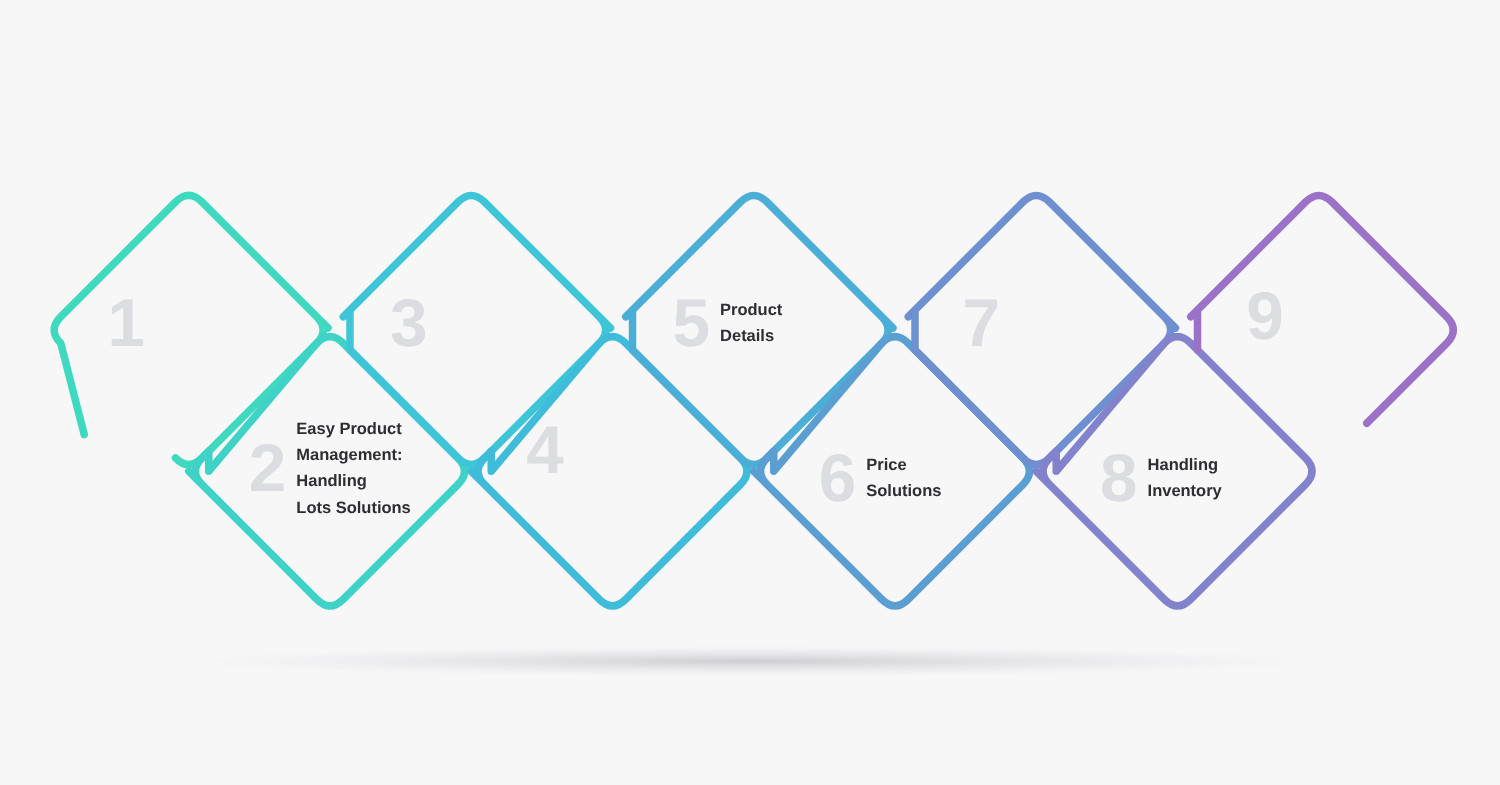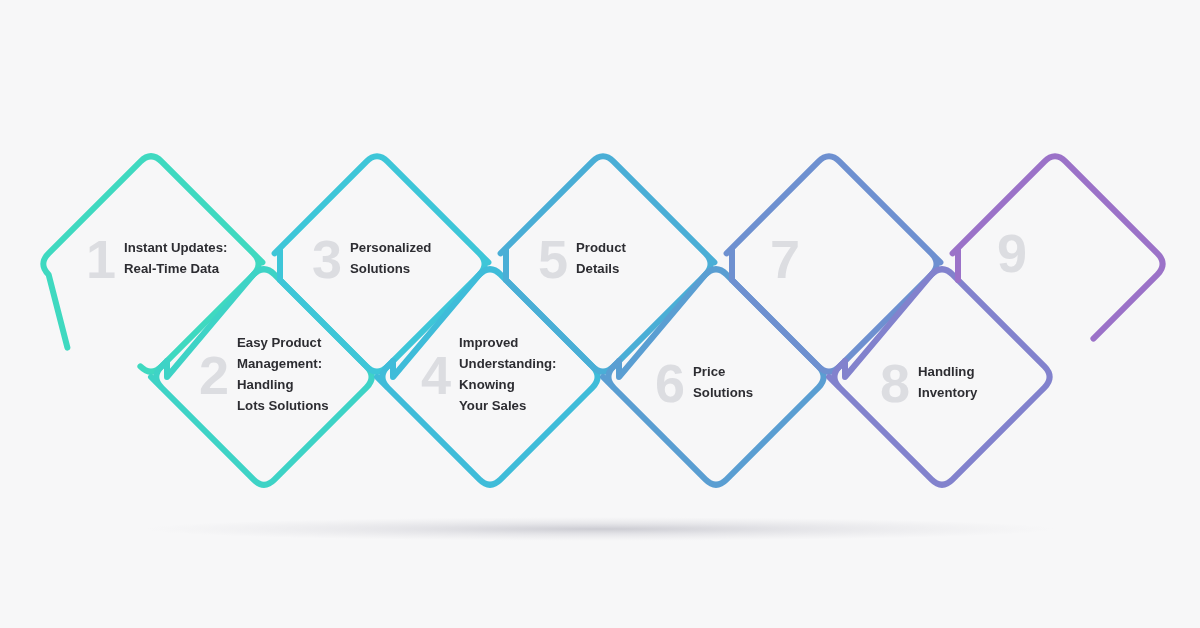--- a/index.html
+++ b/index.html
@@ -71,41 +71,33 @@
         <path d="M 506.00 280.00 L 506.00 262.40 L 506.00 248.00 L 500.61 253.39 L 592.39 161.61 Q 603.00 151.00 613.61 161.61 L 714.40 262.40 L 705.39 253.39 Q 716.00 264.00 705.39 274.61 L 700.00 280.00 L 613.61 366.39 Q 603.00 377.00 592.39 366.39 L 506.00 280.00" fill="none" stroke="#4aaed6" stroke-width="6" stroke-linecap="round" stroke-linejoin="round"></path>
         <path d="M 619.00 361.00 L 619.00 361.00 L 619.00 377.00 L 705.39 274.61 Q 716.00 264.00 726.61 274.61 L 818.39 366.39 Q 829.00 377.00 818.39 387.61 L 813.00 393.00 L 726.61 479.39 Q 716.00 490.00 705.39 479.39 L 603.00 377.00 L 613.61 387.61 Q 603.00 377.00 613.61 366.39 L 619.00 361.00" fill="none" stroke="#5a9ed2" stroke-width="6" stroke-linecap="round" stroke-linejoin="round"></path>
         <path d="M 732.00 280.00 L 732.00 262.40 L 732.00 248.00 L 726.61 253.39 L 818.39 161.61 Q 829.00 151.00 839.61 161.61 L 940.40 262.40 L 931.39 253.39 Q 942.00 264.00 931.39 274.61 L 926.00 280.00 L 839.61 366.39 Q 829.00 377.00 818.39 366.39 L 732.00 280.00" fill="none" stroke="#6e90d0" stroke-width="6" stroke-linecap="round" stroke-linejoin="round"></path>
         <path d="M 845.00 361.00 L 845.00 361.00 L 845.00 377.00 L 931.39 274.61 Q 942.00 264.00 952.61 274.61 L 1044.39 366.39 Q 1055.00 377.00 1044.39 387.61 L 1039.00 393.00 L 952.61 479.39 Q 942.00 490.00 931.39 479.39 L 829.00 377.00 L 839.61 387.61 Q 829.00 377.00 839.61 366.39 L 845.00 361.00" fill="none" stroke="#8282cd" stroke-width="6" stroke-linecap="round" stroke-linejoin="round"></path>
         <path d="M 958.00 280.00 L 958.00 262.40 L 958.00 248.00 L 952.61 253.39 L 1044.39 161.61 Q 1055.00 151.00 1065.61 161.61 L 1157.39 253.39 Q 1168.00 264.00 1157.39 274.61 L 1093.42 338.58" fill="none" stroke="#9b72c8" stroke-width="6" stroke-linecap="round" stroke-linejoin="round"></path>
       </g>
   </svg>
   <div id="labels-layer">
       <div class="node-content" style="left: 86px; top: 232px;">
         <div class="node-number">1</div>
-        <div class="node-label">Instant Updates:
-Real-Time Data</div>
       </div>
       <div class="node-content" style="left: 199px; top: 333px;">
         <div class="node-number">2</div>
         <div class="node-label">Easy Product
 Management:
 Handling
 Lots Solutions</div>
       </div>
       <div class="node-content" style="left: 312px; top: 232px;">
         <div class="node-number">3</div>
-        <div class="node-label">Personalized
-Solutions</div>
       </div>
       <div class="node-content" style="left: 421px; top: 333px;">
         <div class="node-number">4</div>
-        <div class="node-label">Improved
-Understanding:
-Knowing
-Your Sales</div>
       </div>
       <div class="node-content" style="left: 538px; top: 232px;">
         <div class="node-number">5</div>
         <div class="node-label">Product
 Details</div>
       </div>
       <div class="node-content" style="left: 655px; top: 356px;">
         <div class="node-number">6</div>
         <div class="node-label">Price
 Solutions</div>

